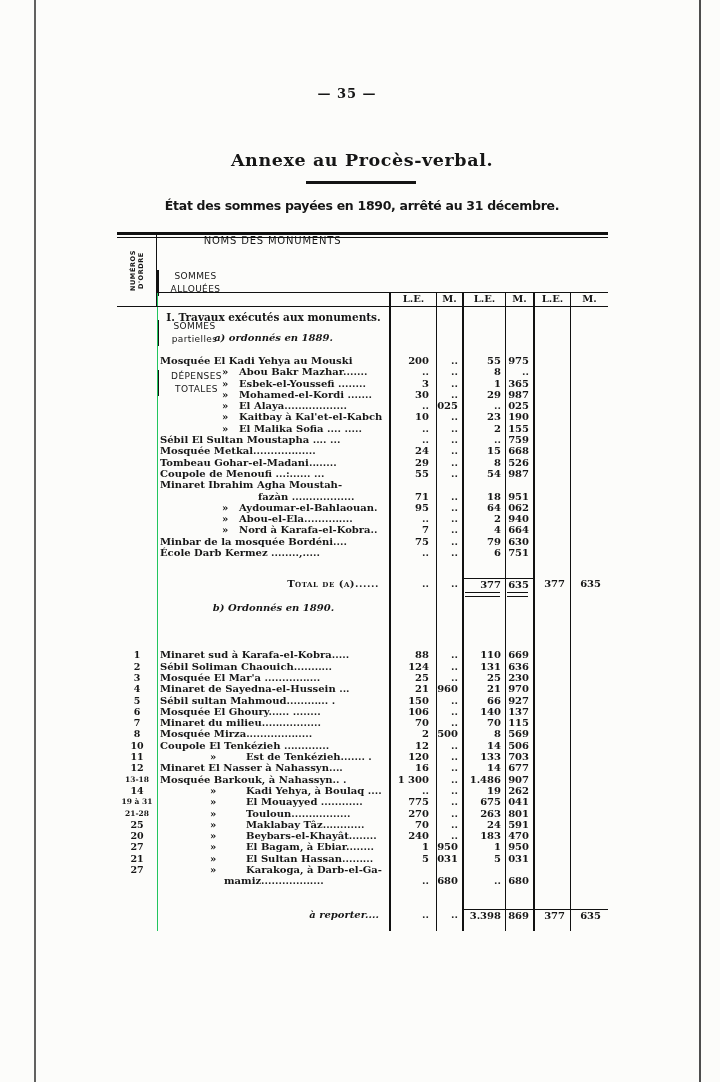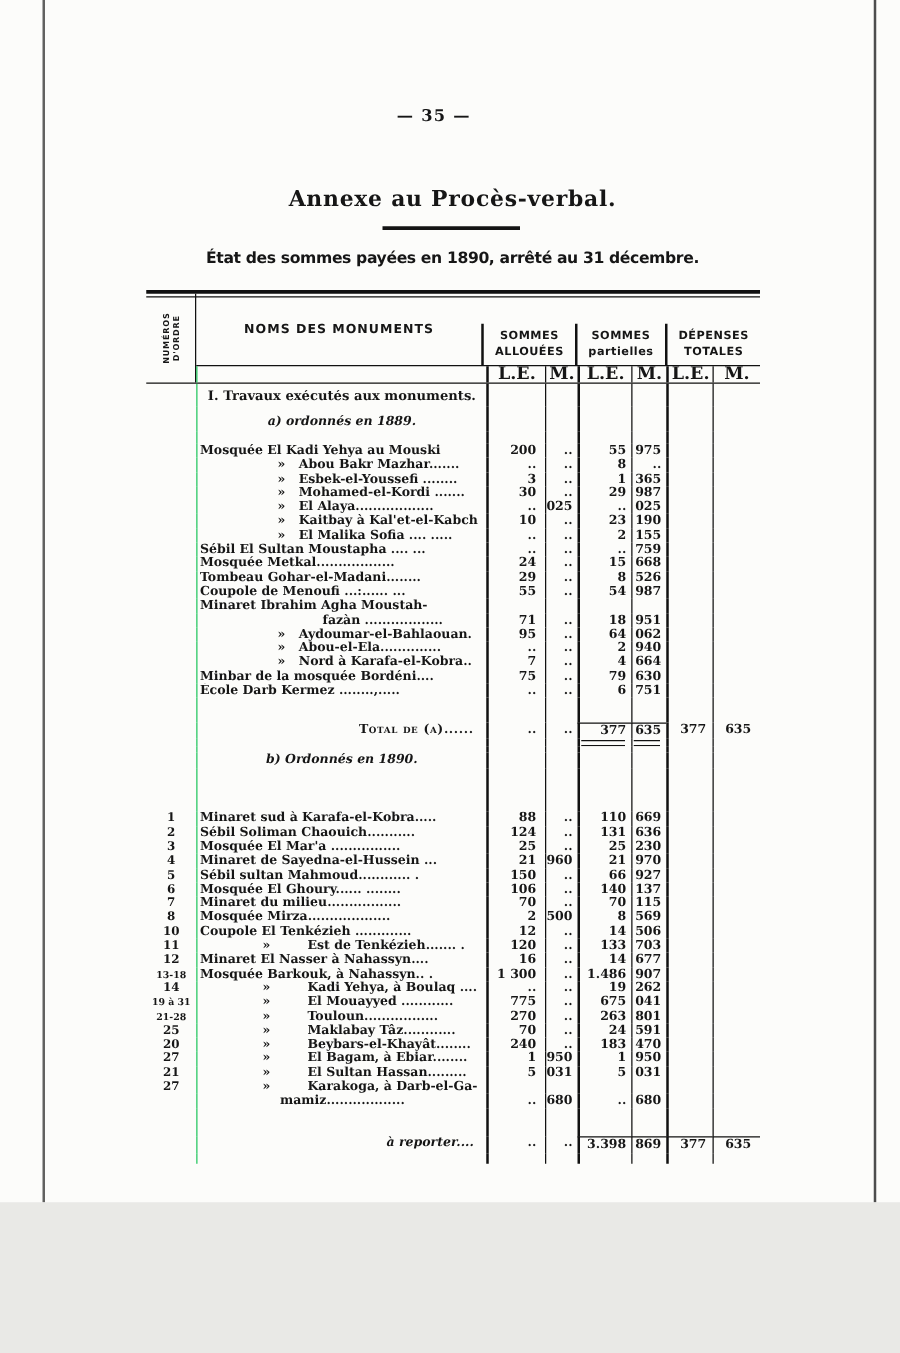--- a/index.html
+++ b/index.html
@@ -1,16 +1,16 @@
 <!DOCTYPE html>
 <html><head>
 <meta charset="utf-8">
 <style>
   html,body{margin:0;padding:0;background:#e9e9e6;}
-  .page{position:relative;width:720px;height:962px;margin:0 auto;background:#fcfcfa;
+  .page{position:relative;width:720px;height:1082px;margin:0 auto;background:#fcfcfa;
         font-family:"DejaVu Serif",serif;color:#161616;overflow:hidden;}
   .edge{position:absolute;top:0;bottom:0;width:2px;background:#3a3a3a;}
   .edge.l{left:34px;opacity:.8;}
   .edge.r{left:699px;opacity:.9;}
   .pagenum{position:absolute;top:86px;left:0;width:694px;text-align:center;
            font-size:13px;font-weight:bold;letter-spacing:1px;}
   .title{position:absolute;top:150px;left:0;width:724px;text-align:center;
          font-size:17.5px;font-weight:bold;letter-spacing:.6px;}
   .title-rule{position:absolute;top:181px;left:306px;width:110px;height:3px;background:#141414;}
   .subtitle{position:absolute;top:198px;left:2px;width:720px;text-align:center;
@@ -18,28 +18,28 @@
 
   .table{position:absolute;left:117px;top:232px;width:491px;border-top:3px solid #111;}
   .table::before{content:"";position:absolute;left:0;right:0;top:2px;height:1px;background:#111;}
 
   .thead{display:flex;height:71px;border-bottom:1px solid #111;}
   .th-num{width:40px;display:flex;align-items:center;justify-content:center;}
   .vert{writing-mode:vertical-rl;transform:rotate(180deg);font-family:"DejaVu Sans",sans-serif;
         font-size:6.5px;font-weight:bold;letter-spacing:.6px;line-height:8px;text-align:center;}
   .vert span{display:block;}
   .th-rest{width:451px;border-left:1px solid #111;display:flex;flex-direction:column;}
-  .h-top{display:flex;height:57px;border-bottom:1px solid #111;font-family:"DejaVu Sans",sans-serif;font-weight:bold;}
+  .h-top{display:flex;height:57px;border-bottom:1px solid #111;font-family:"DejaVu Sans",sans-serif;font-weight:normal;flex-direction:column;}
   .h-names{width:231px;display:flex;align-items:center;justify-content:center;font-size:10px;letter-spacing:.8px;}
   .h-g{display:flex;flex-direction:column;align-items:center;justify-content:center;
        font-size:9px;line-height:13px;letter-spacing:.4px;margin-top:24px;}
   .g-a{width:73px;border-left:2px solid #111;}
   .g-p{width:71px;border-left:2px solid #111;}
   .g-d{width:75px;border-left:2px solid #111;}
-  .h-sub{display:flex;height:13px;font-size:14px;font-weight:bold;line-height:12px;}
+  .h-sub{display:flex;height:13px;font-size:10px;font-weight:bold;line-height:12px;}
   .h-sub .c{text-align:center;padding:0;}
 
   .c{box-sizing:border-box;flex:none;overflow:hidden;}
   .numc{width:40px;text-align:center;font-size:9.5px;}
   .name{width:232px;border-left:1px solid #22c55e;padding-left:2px;white-space:nowrap;}
   .ale{width:47px;border-left:2px solid #111;text-align:right;padding-right:7px;}
   .am{width:26px;border-left:1px solid #111;text-align:right;padding-right:4px;}
   .ple{width:43px;border-left:2px solid #111;text-align:right;padding-right:4px;}
   .pm{width:28px;border-left:1px solid #111;text-align:right;padding-right:4px;}
   .dle{width:37px;border-left:2px solid #111;text-align:right;padding-right:5px;}

